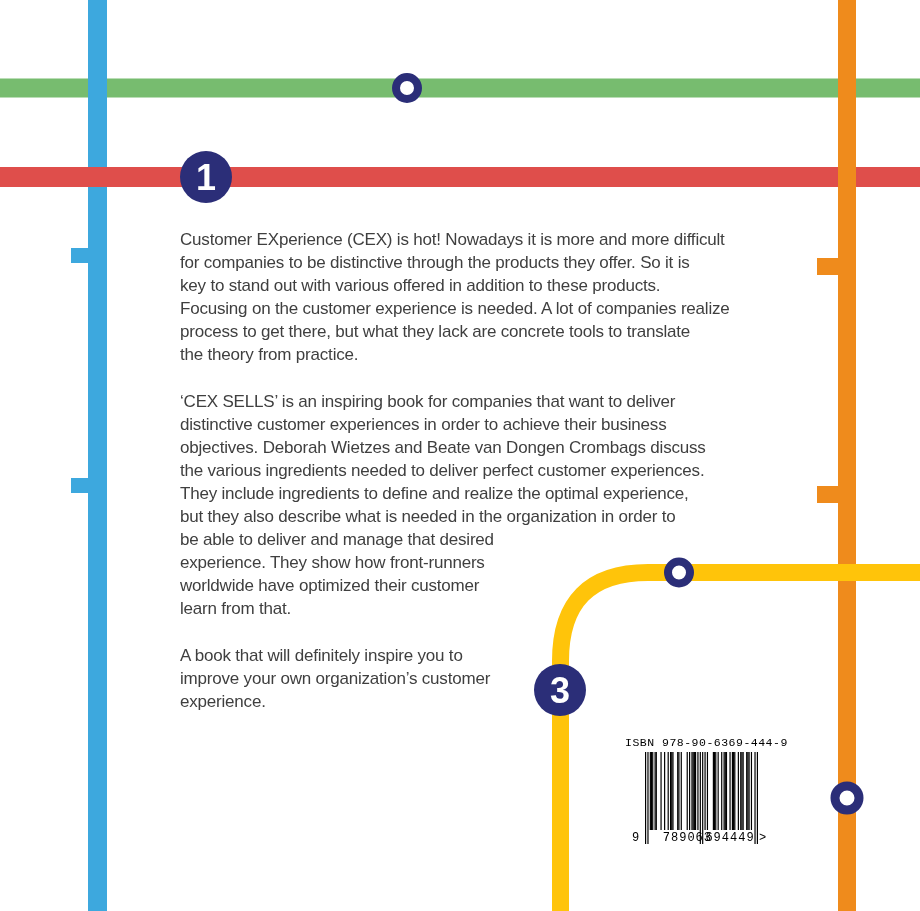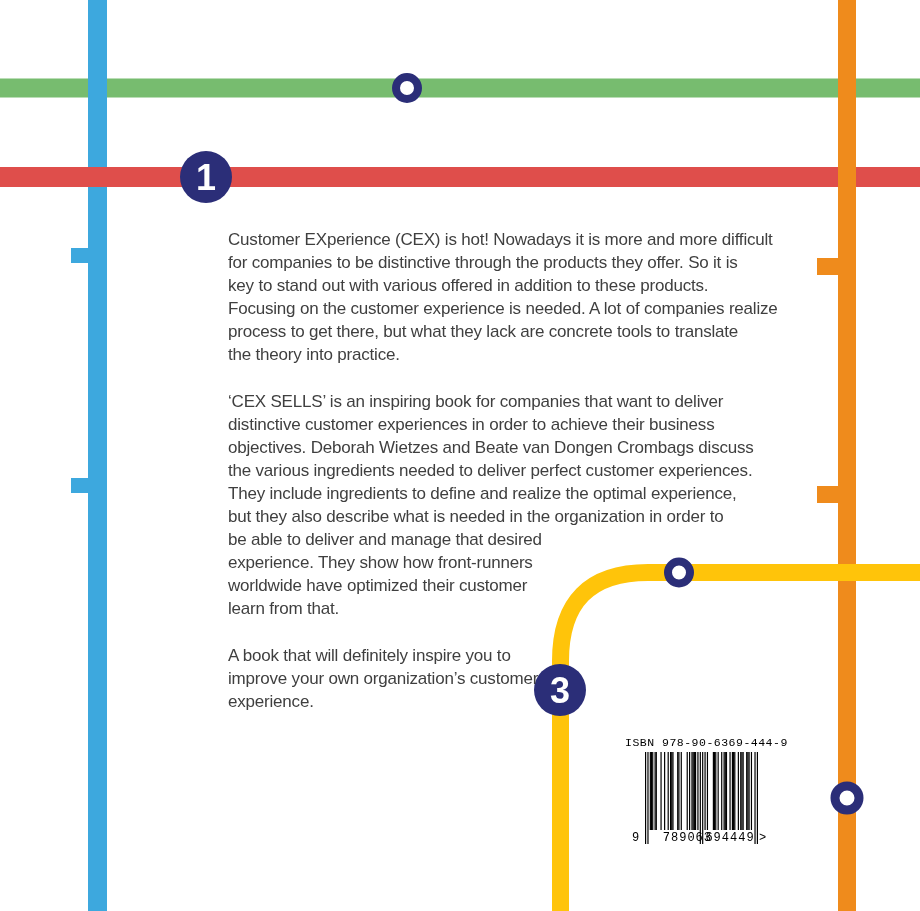--- a/index.html
+++ b/index.html
@@ -3,21 +3,21 @@
 <meta charset="utf-8">
 <style>
   html,body{margin:0;padding:0;background:#ffffff;}
   .canvas{
     position:relative;width:920px;height:911px;background:#ffffff;
     overflow:hidden;font-family:"Liberation Sans",sans-serif;
   }
   .metro{position:absolute;left:0;top:0;width:920px;height:911px;display:block;}
   .copy{
     position:absolute;left:180px;top:228px;
-    font-size:17px;line-height:23px;letter-spacing:-0.2px;color:#3f3f3f;margin-left:48px;
+    font-size:17px;line-height:23px;letter-spacing:-0.2px;color:#3f3f3f;
   }
   .para{margin:0 0 24px 0;}
   .para .tl{white-space:pre;}
   .badge-num{
     font-family:"Liberation Sans",sans-serif;font-weight:bold;font-size:36px;
   }
   .barcode{position:absolute;left:625px;top:736px;width:146px;}
   .isbn-label{
     width:146px;text-align:right;
     font-family:"Liberation Mono","DejaVu Sans Mono",monospace;
@@ -74,21 +74,21 @@
     </g>
   </svg>
 
   <div class="copy">
     <div class="para">
         <div class="tl">Customer EXperience (CEX) is hot! Nowadays it is more and more difficult</div>
         <div class="tl">for companies to be distinctive through the products they offer. So it is</div>
         <div class="tl">key to stand out with various offered in addition to these products.</div>
         <div class="tl">Focusing on the customer experience is needed. A lot of companies realize</div>
         <div class="tl">process to get there, but what they lack are concrete tools to translate</div>
-        <div class="tl">the theory into practice.</div>
+        <div class="tl">the theory from practice.</div>
       </div>
     <div class="para">
         <div class="tl">‘CEX SELLS’ is an inspiring book for companies that want to deliver</div>
         <div class="tl">distinctive customer experiences in order to achieve their business</div>
         <div class="tl">objectives. Deborah Wietzes and Beate van Dongen Crombags discuss</div>
         <div class="tl">the various ingredients needed to deliver perfect customer experiences.</div>
         <div class="tl">They include ingredients to define and realize the optimal experience,</div>
         <div class="tl">but they also describe what is needed in the organization in order to</div>
         <div class="tl">be able to deliver and manage that desired</div>
         <div class="tl">experience. They show how front-runners</div>

